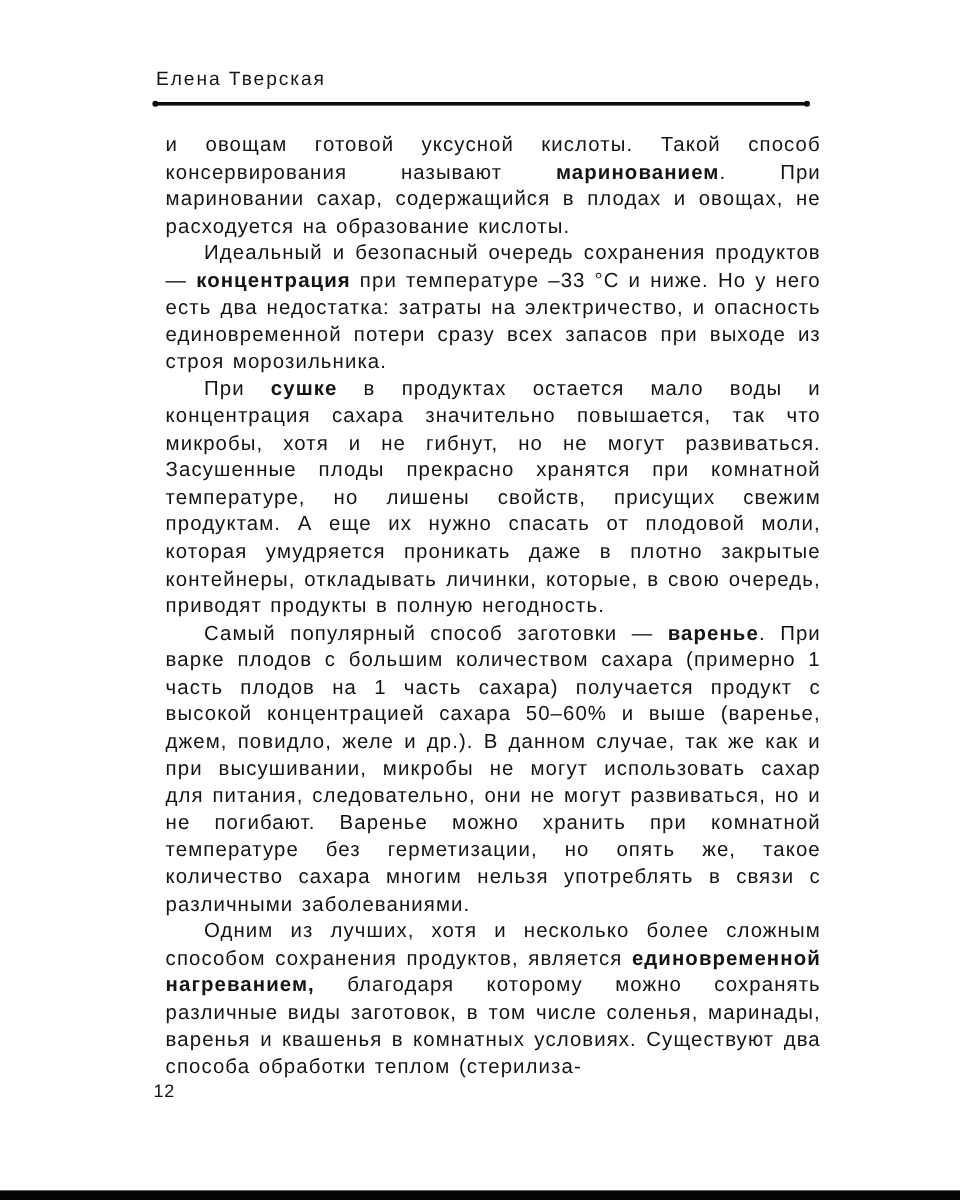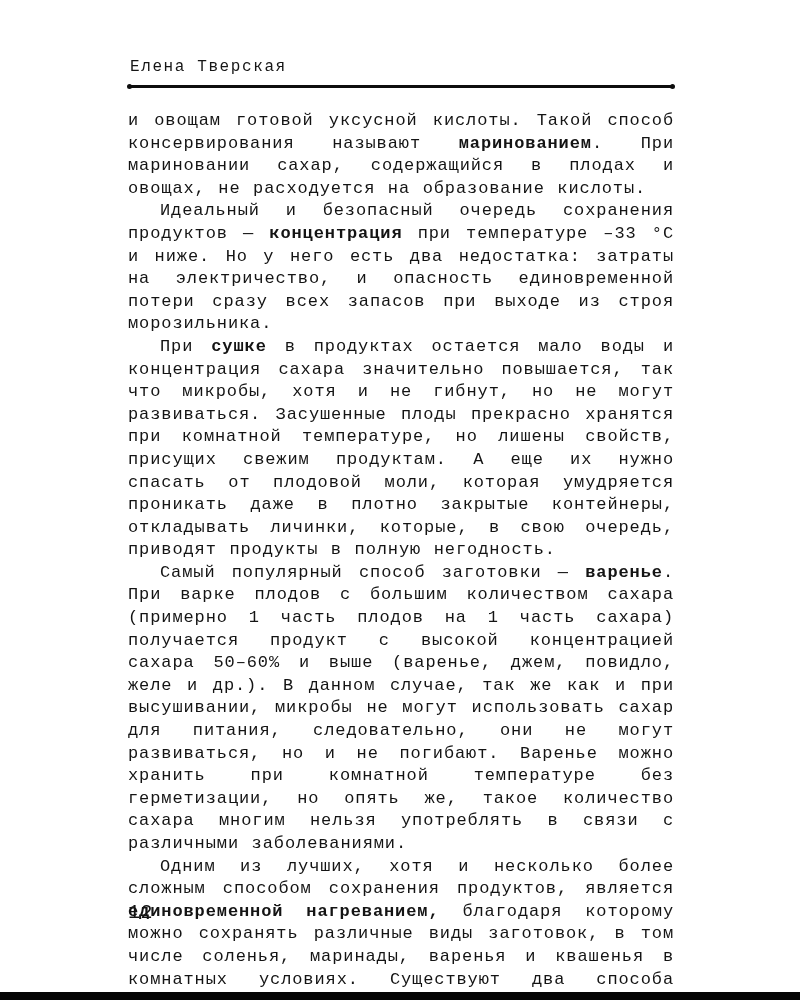--- a/index.html
+++ b/index.html
@@ -5,21 +5,21 @@
   html, body {
     margin: 0;
     padding: 0;
     background: #ffffff;
   }
   .page {
     position: relative;
     width: 800px;
     height: 1000px;
     background: #ffffff;
-    font-family: Liberation Mono, monospace;
+    font-family: Liberation Sans, sans-serif;
     color: #121212;
     overflow: hidden;
   }
   .header {
     position: absolute;
     left: 128px;
     top: 58px;
     width: 546px;
   }
   .header-title {
@@ -41,21 +41,21 @@
     width: 5px;
     height: 5px;
     border-radius: 50%;
     background: #0d0d0d;
   }
   .rule::before { left: -1px; }
   .rule::after  { right: -1px; }
 
   .body-text {
     position: absolute;
-    left: 128px;
+    left: 138px;
     top: 110px;
     width: 546px;
     font-size: 17px;
     line-height: 22.6px;
     text-align: justify;
     letter-spacing: 0.9px;
     word-spacing: 1.5px;
     color: #141414;
   }
   .body-text p {
@@ -65,21 +65,21 @@
   .body-text p.indent {
     text-indent: 32px;
   }
   .term {
     font-weight: bold;
   }
   .page-number {
     position: absolute;
     left: 128px;
     top: 901px;
-    font-size: 20px;
+    font-size: 15px;
     letter-spacing: 0.5px;
     color: #141414;
   }
   .scan-edge {
     position: absolute;
     left: 0;
     bottom: 0;
     width: 100%;
     height: 8px;
     background: #050505;

